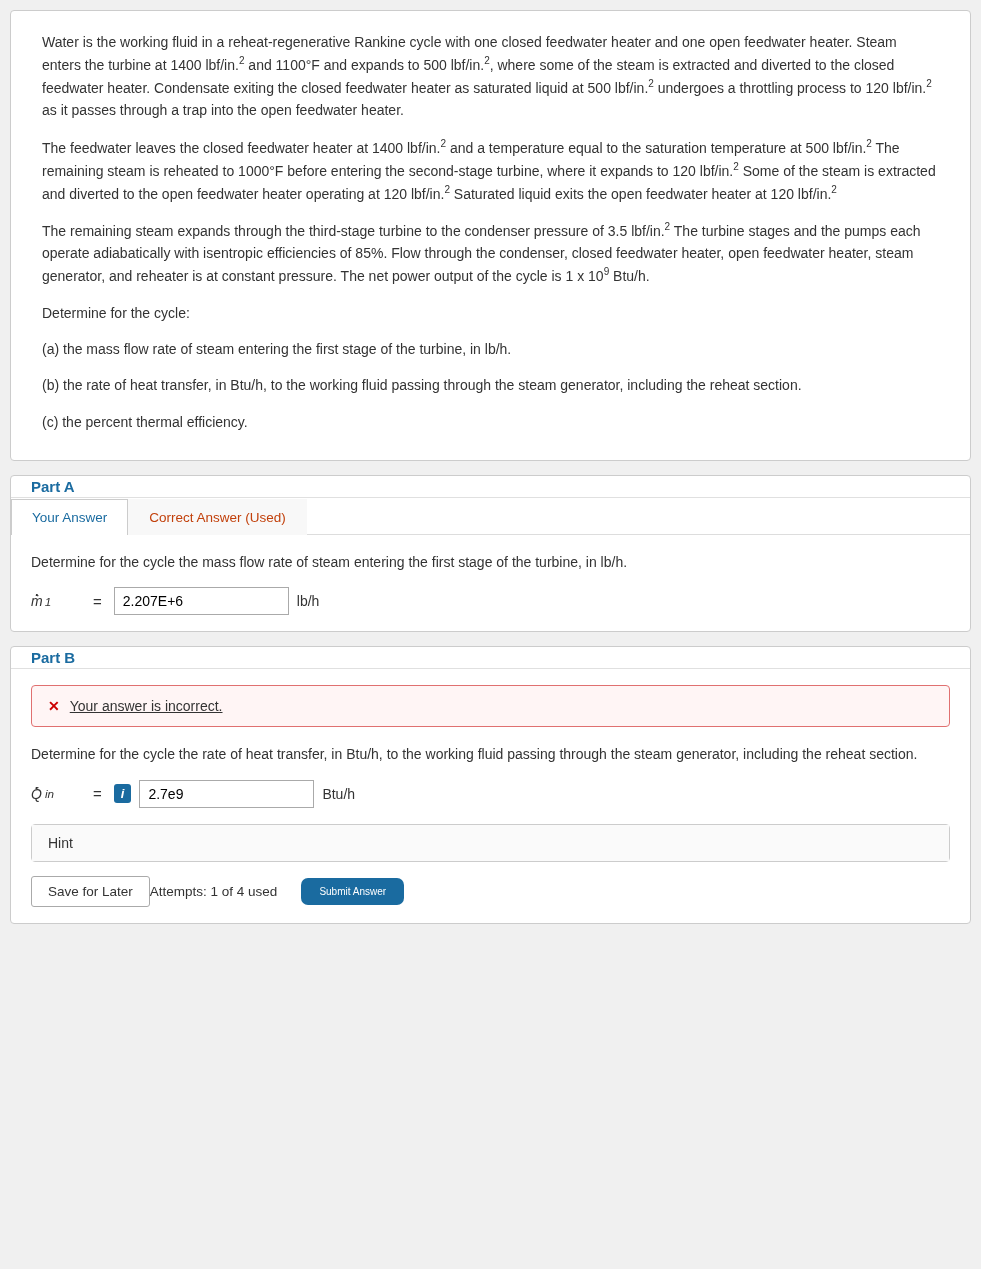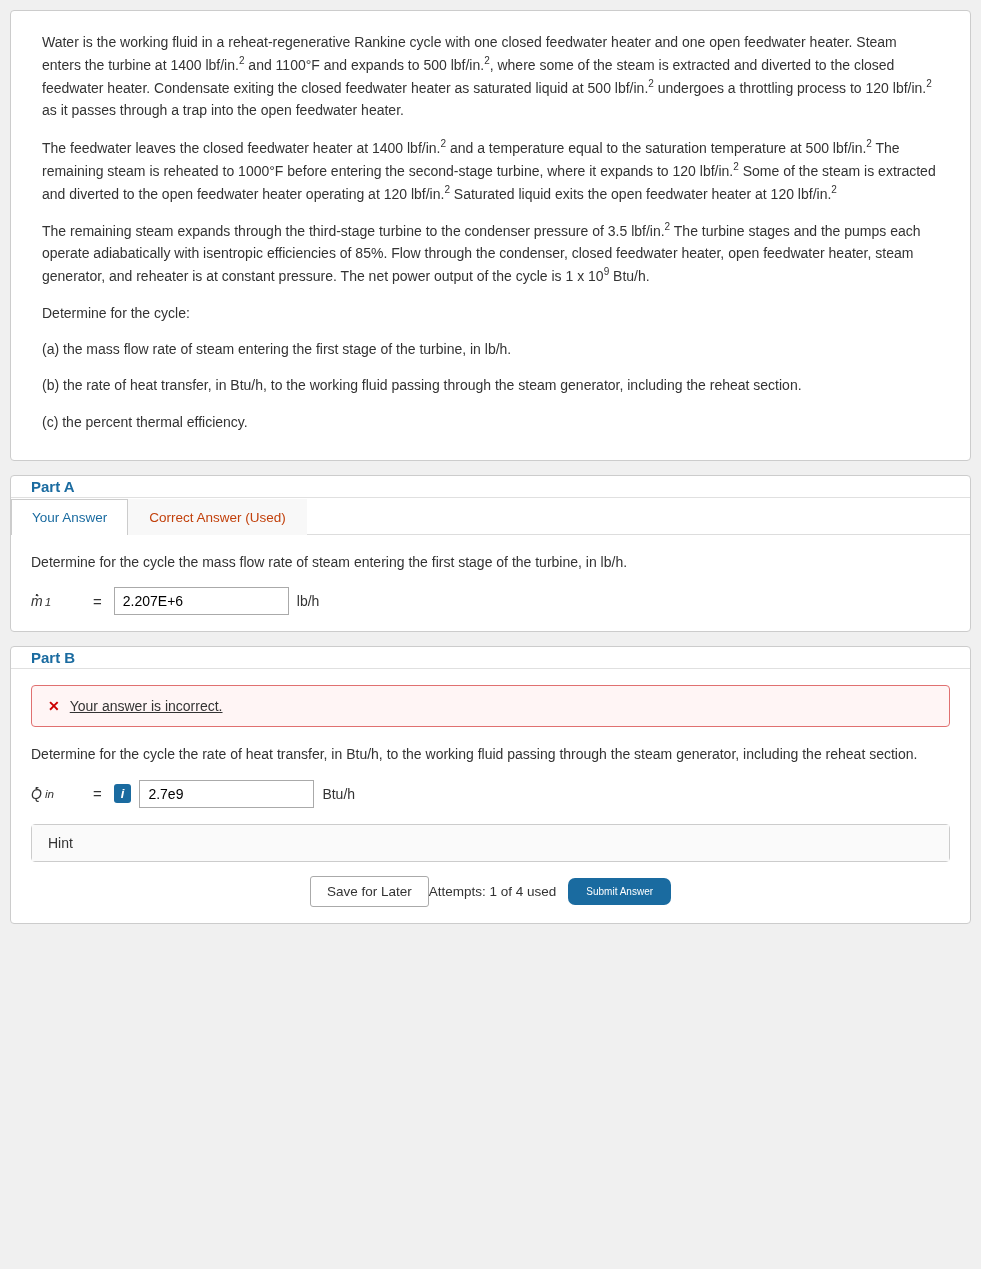--- a/index.html
+++ b/index.html
@@ -138,37 +138,37 @@
     }
     .hint-header {
       padding: 10px 16px;
       font-size: 14px;
       cursor: pointer;
       background: #fafafa;
     }
     
     .footer-row {
       display: flex;
-      justify-content: center;
+      justify-content: flex-start;
       align-items: center;
       padding: 14px 20px 0 20px;
     }
     .save-later-btn {
       border: 1px solid #aaa;
       background: #fff;
       padding: 7px 16px;
       font-size: 13.5px;
       cursor: pointer;
       border-radius: 3px;
       color: #333;
     }
     .attempts-submit {
       display: flex;
       align-items: center;
-      gap: 12px;
+      gap: 24px;
     }
     .attempts-text {
       font-size: 13.5px;
       color: #333;
     }
     .submit-btn {
       background: #1a6ba0;
       color: #fff;
       border: none;
       padding: 8px 18px;

